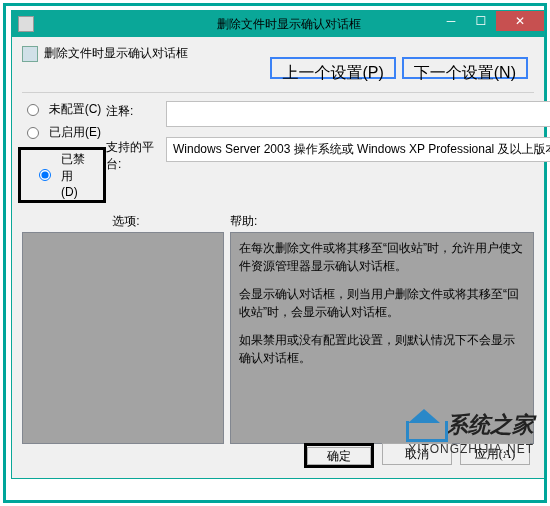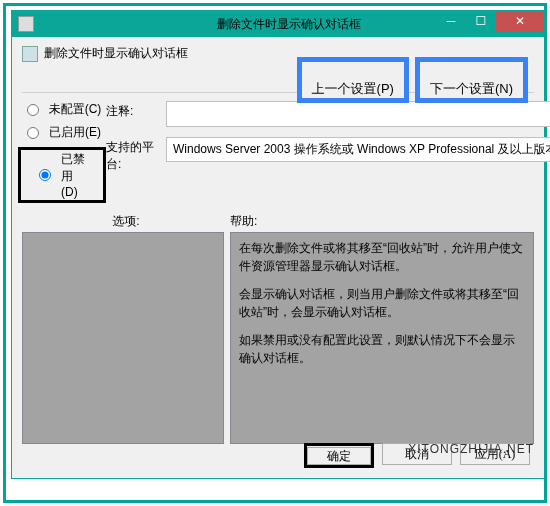--- a/index.html
+++ b/index.html
@@ -9,21 +9,21 @@
   .titlebar { height: 26px; background: #0aa798; display: flex; align-items: center; position: relative; }
   .titlebar .icon { width: 16px; height: 16px; margin-left: 6px; background: #ddd; border: 1px solid #999; }
   .titlebar .title { flex: 1; text-align: center; color: #000; font-size: 12px; }
   .titlebar .controls { display: flex; height: 20px; position: absolute; right: 0; top: 0; }
   .titlebar .controls div { width: 30px; height: 20px; display: flex; align-items: center; justify-content: center; color: #fff; font-size: 12px; }
   .titlebar .controls .close { background: #c75050; width: 48px; }
   .header-row { display: flex; align-items: center; padding: 8px 10px 4px 10px; }
   .header-row .hicon { width: 16px; height: 16px; background: #d0e0e8; border: 1px solid #7a9; margin-right: 6px; }
   .header-row .htext { font-size: 12px; }
   .nav-buttons { position: absolute; right: 16px; top: 46px; display: flex; gap: 6px; }
-  .nav-buttons button { font-size: 13px; padding: 18px 10px; height: 22px; background: #f0f0f0; border: 5px solid #3b82f6; }
+  .nav-buttons button { font-size: 16px; padding: 4px 10px; height: 22px; background: #f0f0f0; border: 2px solid #3b82f6; }
   .divider { border-top: 1px solid #d0d0d0; margin: 26px 10px 0 10px; }
   .config-area { display: flex; padding: 8px 10px 6px 10px; }
   .radios { display: flex; flex-direction: column; gap: 6px; font-size: 12px; width: 102px; }
   .radios label { display: flex; align-items: center; gap: 10px; justify-content: center; }
   .radios input[type=radio] { width: 12px; height: 12px; }
   .disabled-box { border: 3px solid #000; padding: 1px 18px; margin-left: -4px; width: 88px; }
   .right-col { flex: 1; display: flex; flex-direction: column; gap: 10px; }
   .field-row { display: flex; align-items: flex-start; font-size: 12px; }
   .field-row .lbl { width: 60px; padding-top: 2px; }
   .field-row .val { flex: 1; border: 1px solid #c0c0c0; background: #fff; padding: 3px 6px; min-height: 20px; font-size: 12px; white-space: nowrap; overflow: hidden; }
@@ -122,15 +122,19 @@
       <span class="ok-box">
         <button>确定</button>
       </span>
       <button>取消</button>
       <button>应用(A)</button>
     </div>
 
   </div>
 
   <div class="watermark">
+    <div class="logo">
+      <div class="house"></div>
+      <div class="txt">系统之家</div>
+    </div>
     <div class="url">XITONGZHIJIA.NET</div>
   </div>
 </div>
 
 </body></html>

